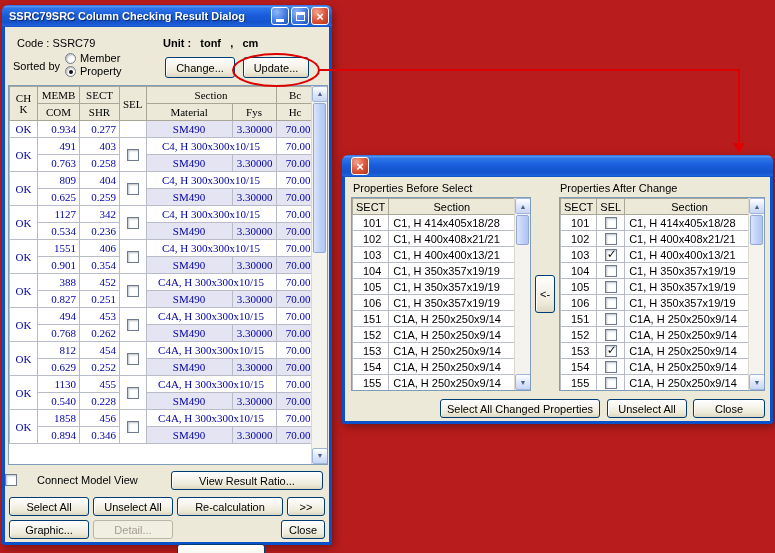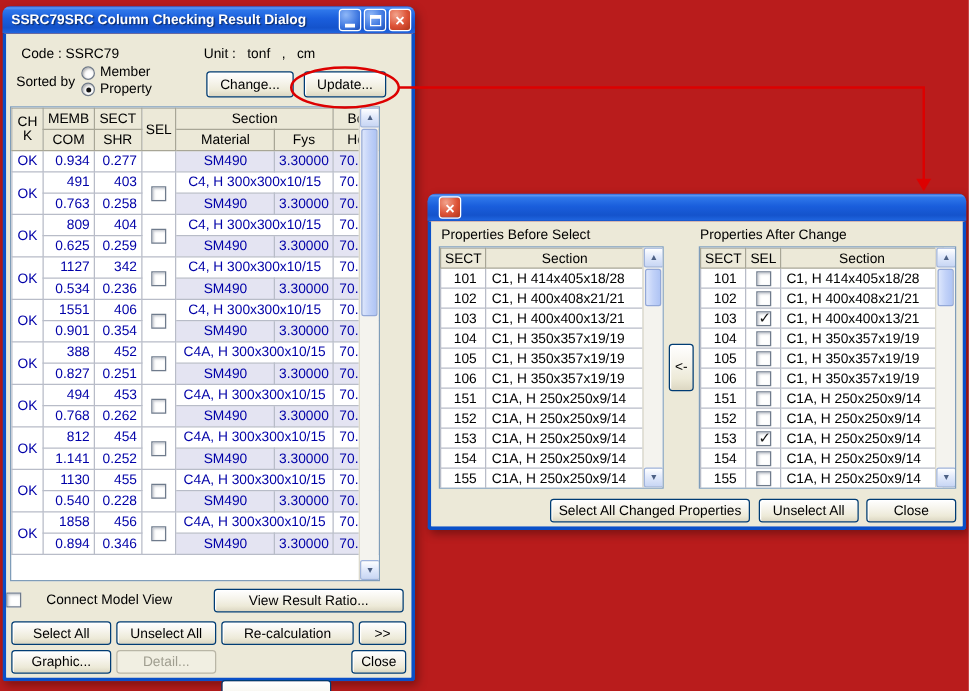--- a/index.html
+++ b/index.html
@@ -78,36 +78,36 @@
       <span class="tb-btn blue">
           <span class="glyph-min"></span>
         </span>
       <span class="tb-btn blue">
           <span class="glyph-max"></span>
         </span>
       <span class="tb-btn red">×</span>
     </div>
     <div class="dlg-body">
       <span class="lbl" style="left:12px; top:10px;text-align:center;">Code : SSRC79</span>
-      <span class="lbl" style="left:158px; top:10px;">Unit :   tonf   ,   cm</span>
+      <span class="lbl" style="left:158px; top:10px;font-weight:bold;">Unit :   tonf   ,   cm</span>
 
       <span class="lbl" style="left:8px; top:33px;">Sorted by</span>
       <label class="radio" style="left:60px; top:25px;">
         <span class="rb"></span>
         <span>Member</span>
       </label>
       <label class="radio sel" style="left:60px; top:38px;">
         <span class="rb"></span>
         <span>Property</span>
       </label>
 
       <button class="btn" style="left:160px; top:30px; width:70px; height:21px;">Change...</button>
       <button class="btn" style="left:238px; top:30px; width:66px; height:21px;">Update...</button>
 
-      <div class="tbl-wrap" style="left:3px; top:58px; width:296px; height:380px;">
+      <div class="tbl-wrap" style="left:3px; top:58px; width:320px; height:380px;font-family:Liberation Serif, serif;">
         <table class="grid">
           <colgroup>
             <col style="width:28px">
               <col style="width:42px">
               <col style="width:40px">
               <col style="width:24px">
             <col style="width:86px">
               <col style="width:44px">
               <col style="width:38px">
           </colgroup>
@@ -230,21 +230,21 @@
               </tr>
               <tr>
     <td class="ctr" rowspan="2">OK</td>
     <td class="num">812</td>
     <td class="num">454</td>
     <td class="selcell" rowspan="2"><span class="cb"></span></td>
     <td class="ctr" colspan="2">C4A, H 300x300x10/15</td>
     <td class="num">70.00</td>
               </tr>
   <tr>
-    <td class="num">1.141</td>
+    <td class="num">0.629</td>
     <td class="num">0.252</td>
     <td class="ctr tint">SM490</td>
     <td class="num tint">3.30000</td>
     <td class="num tint">70.00</td>
               </tr>
               <tr>
     <td class="ctr" rowspan="2">OK</td>
     <td class="num">1130</td>
     <td class="num">455</td>
     <td class="selcell" rowspan="2"><span class="cb"></span></td>

